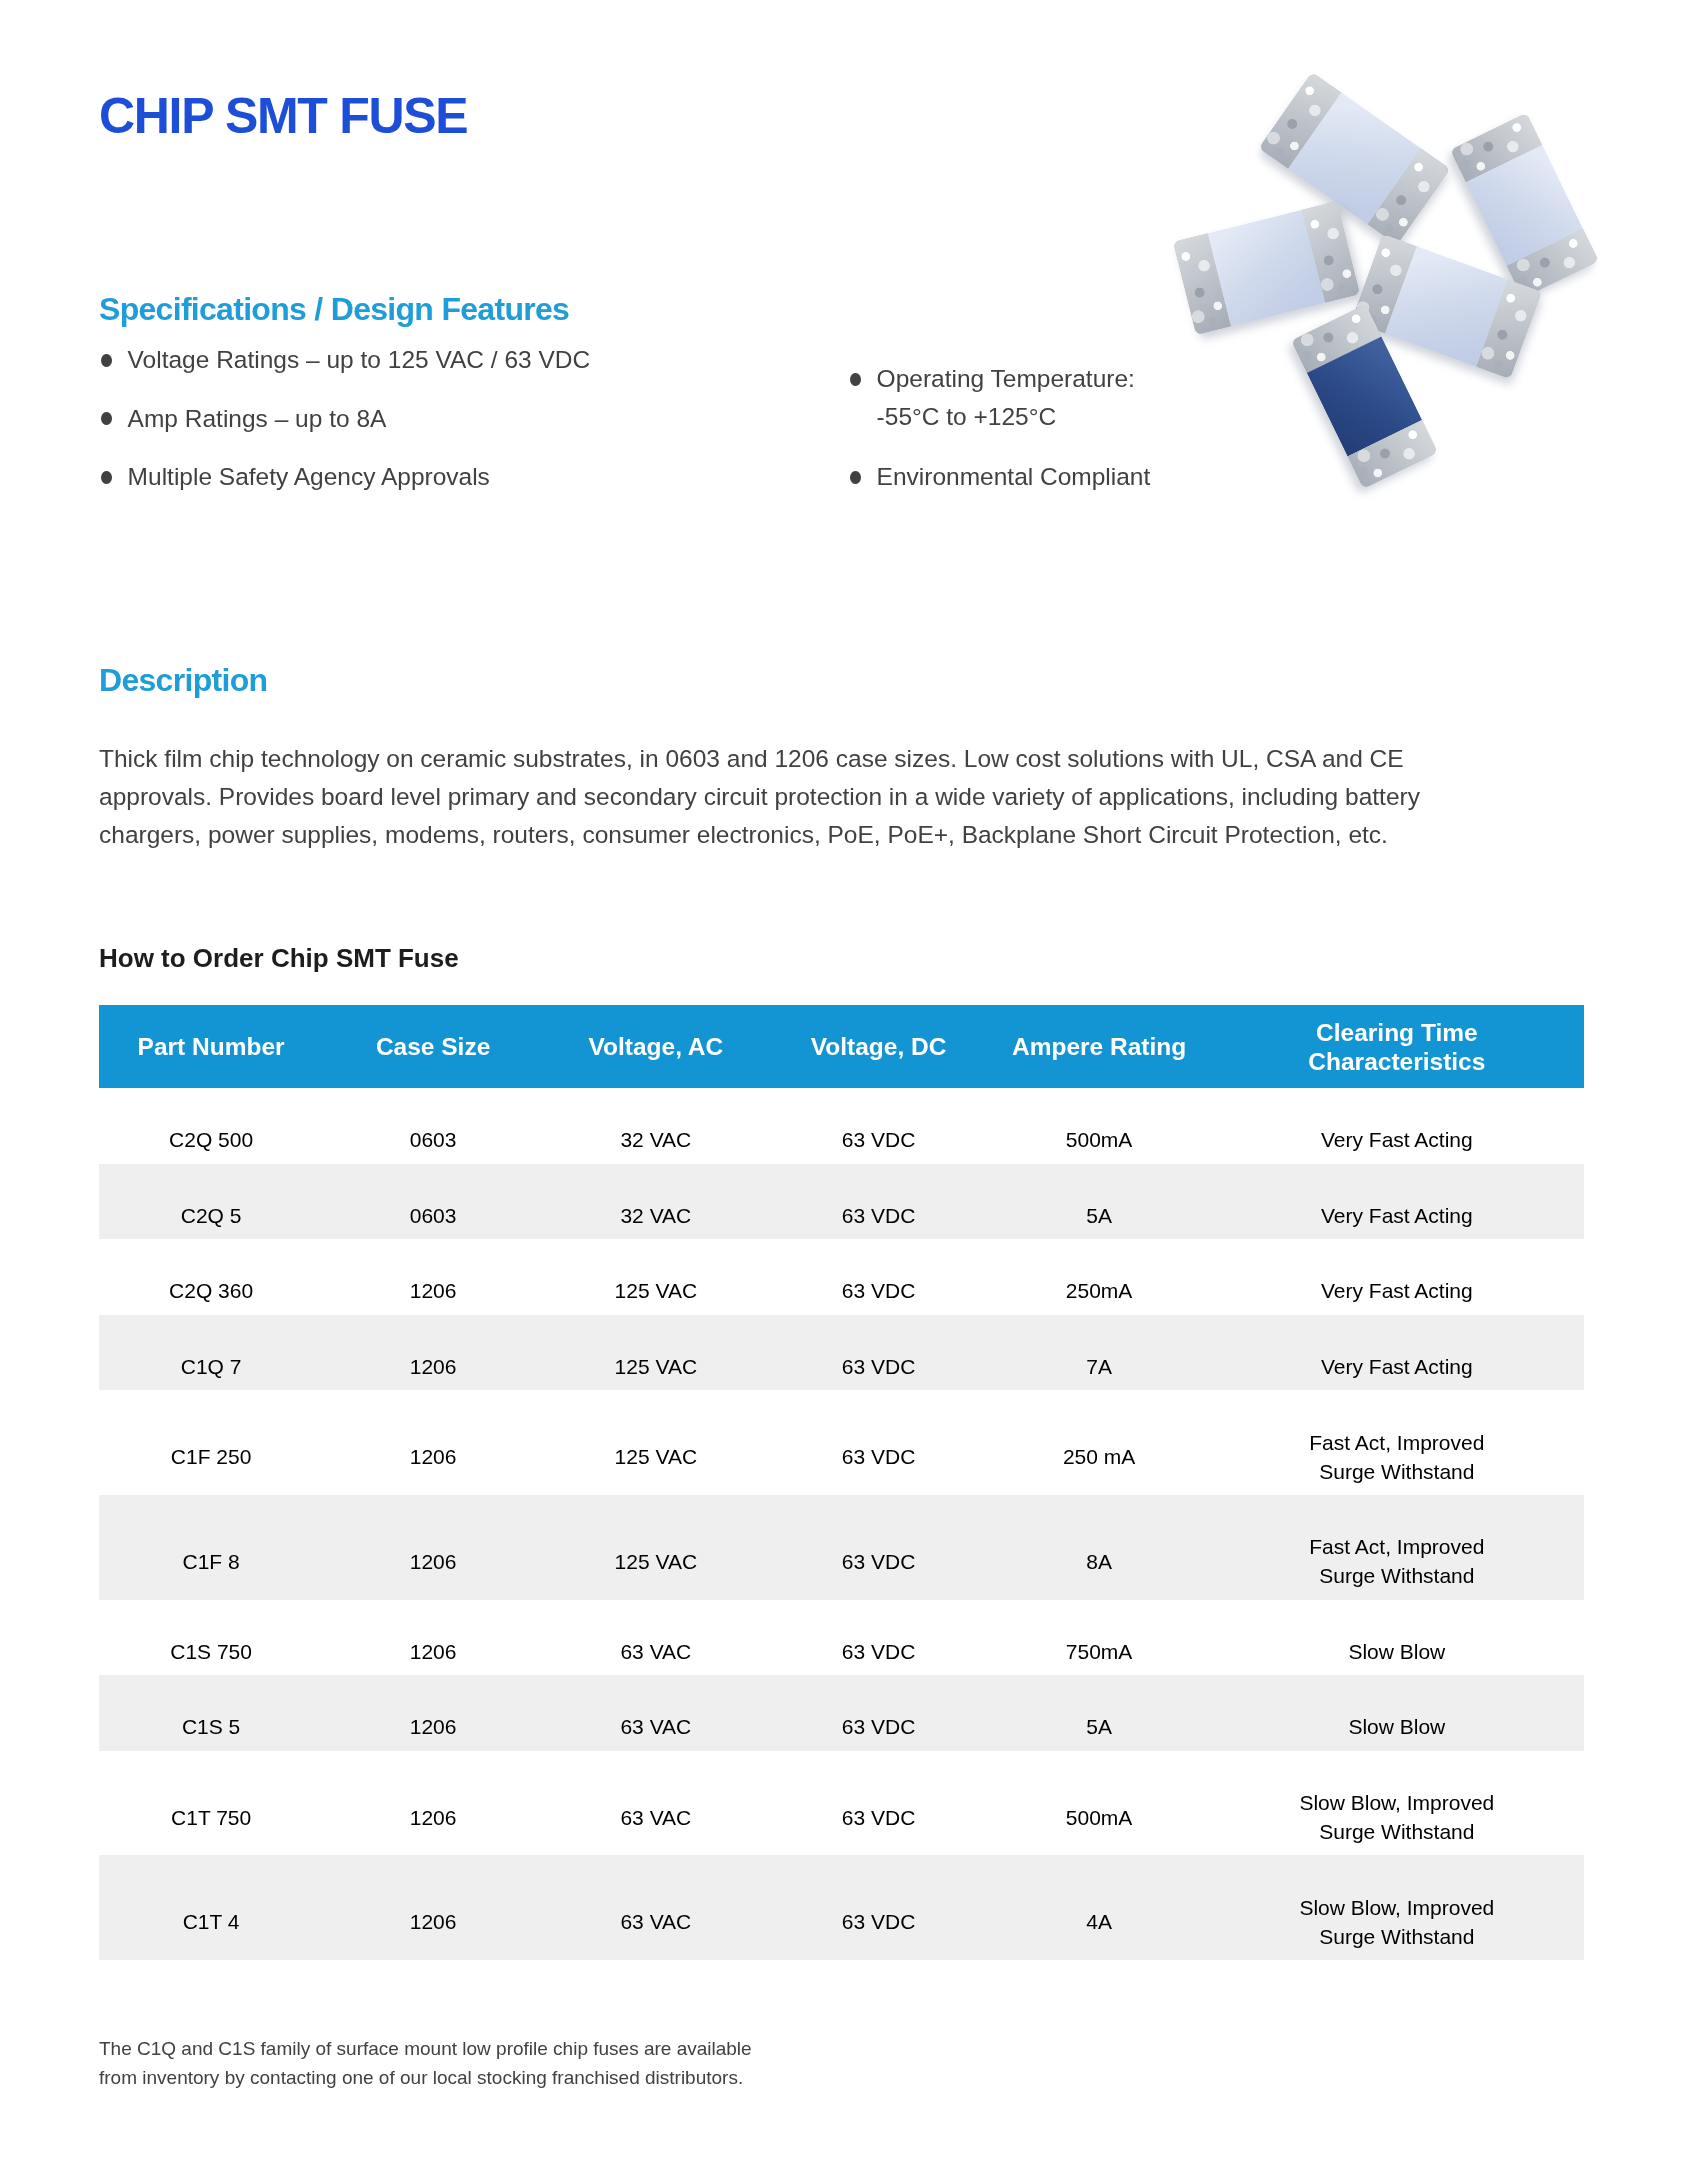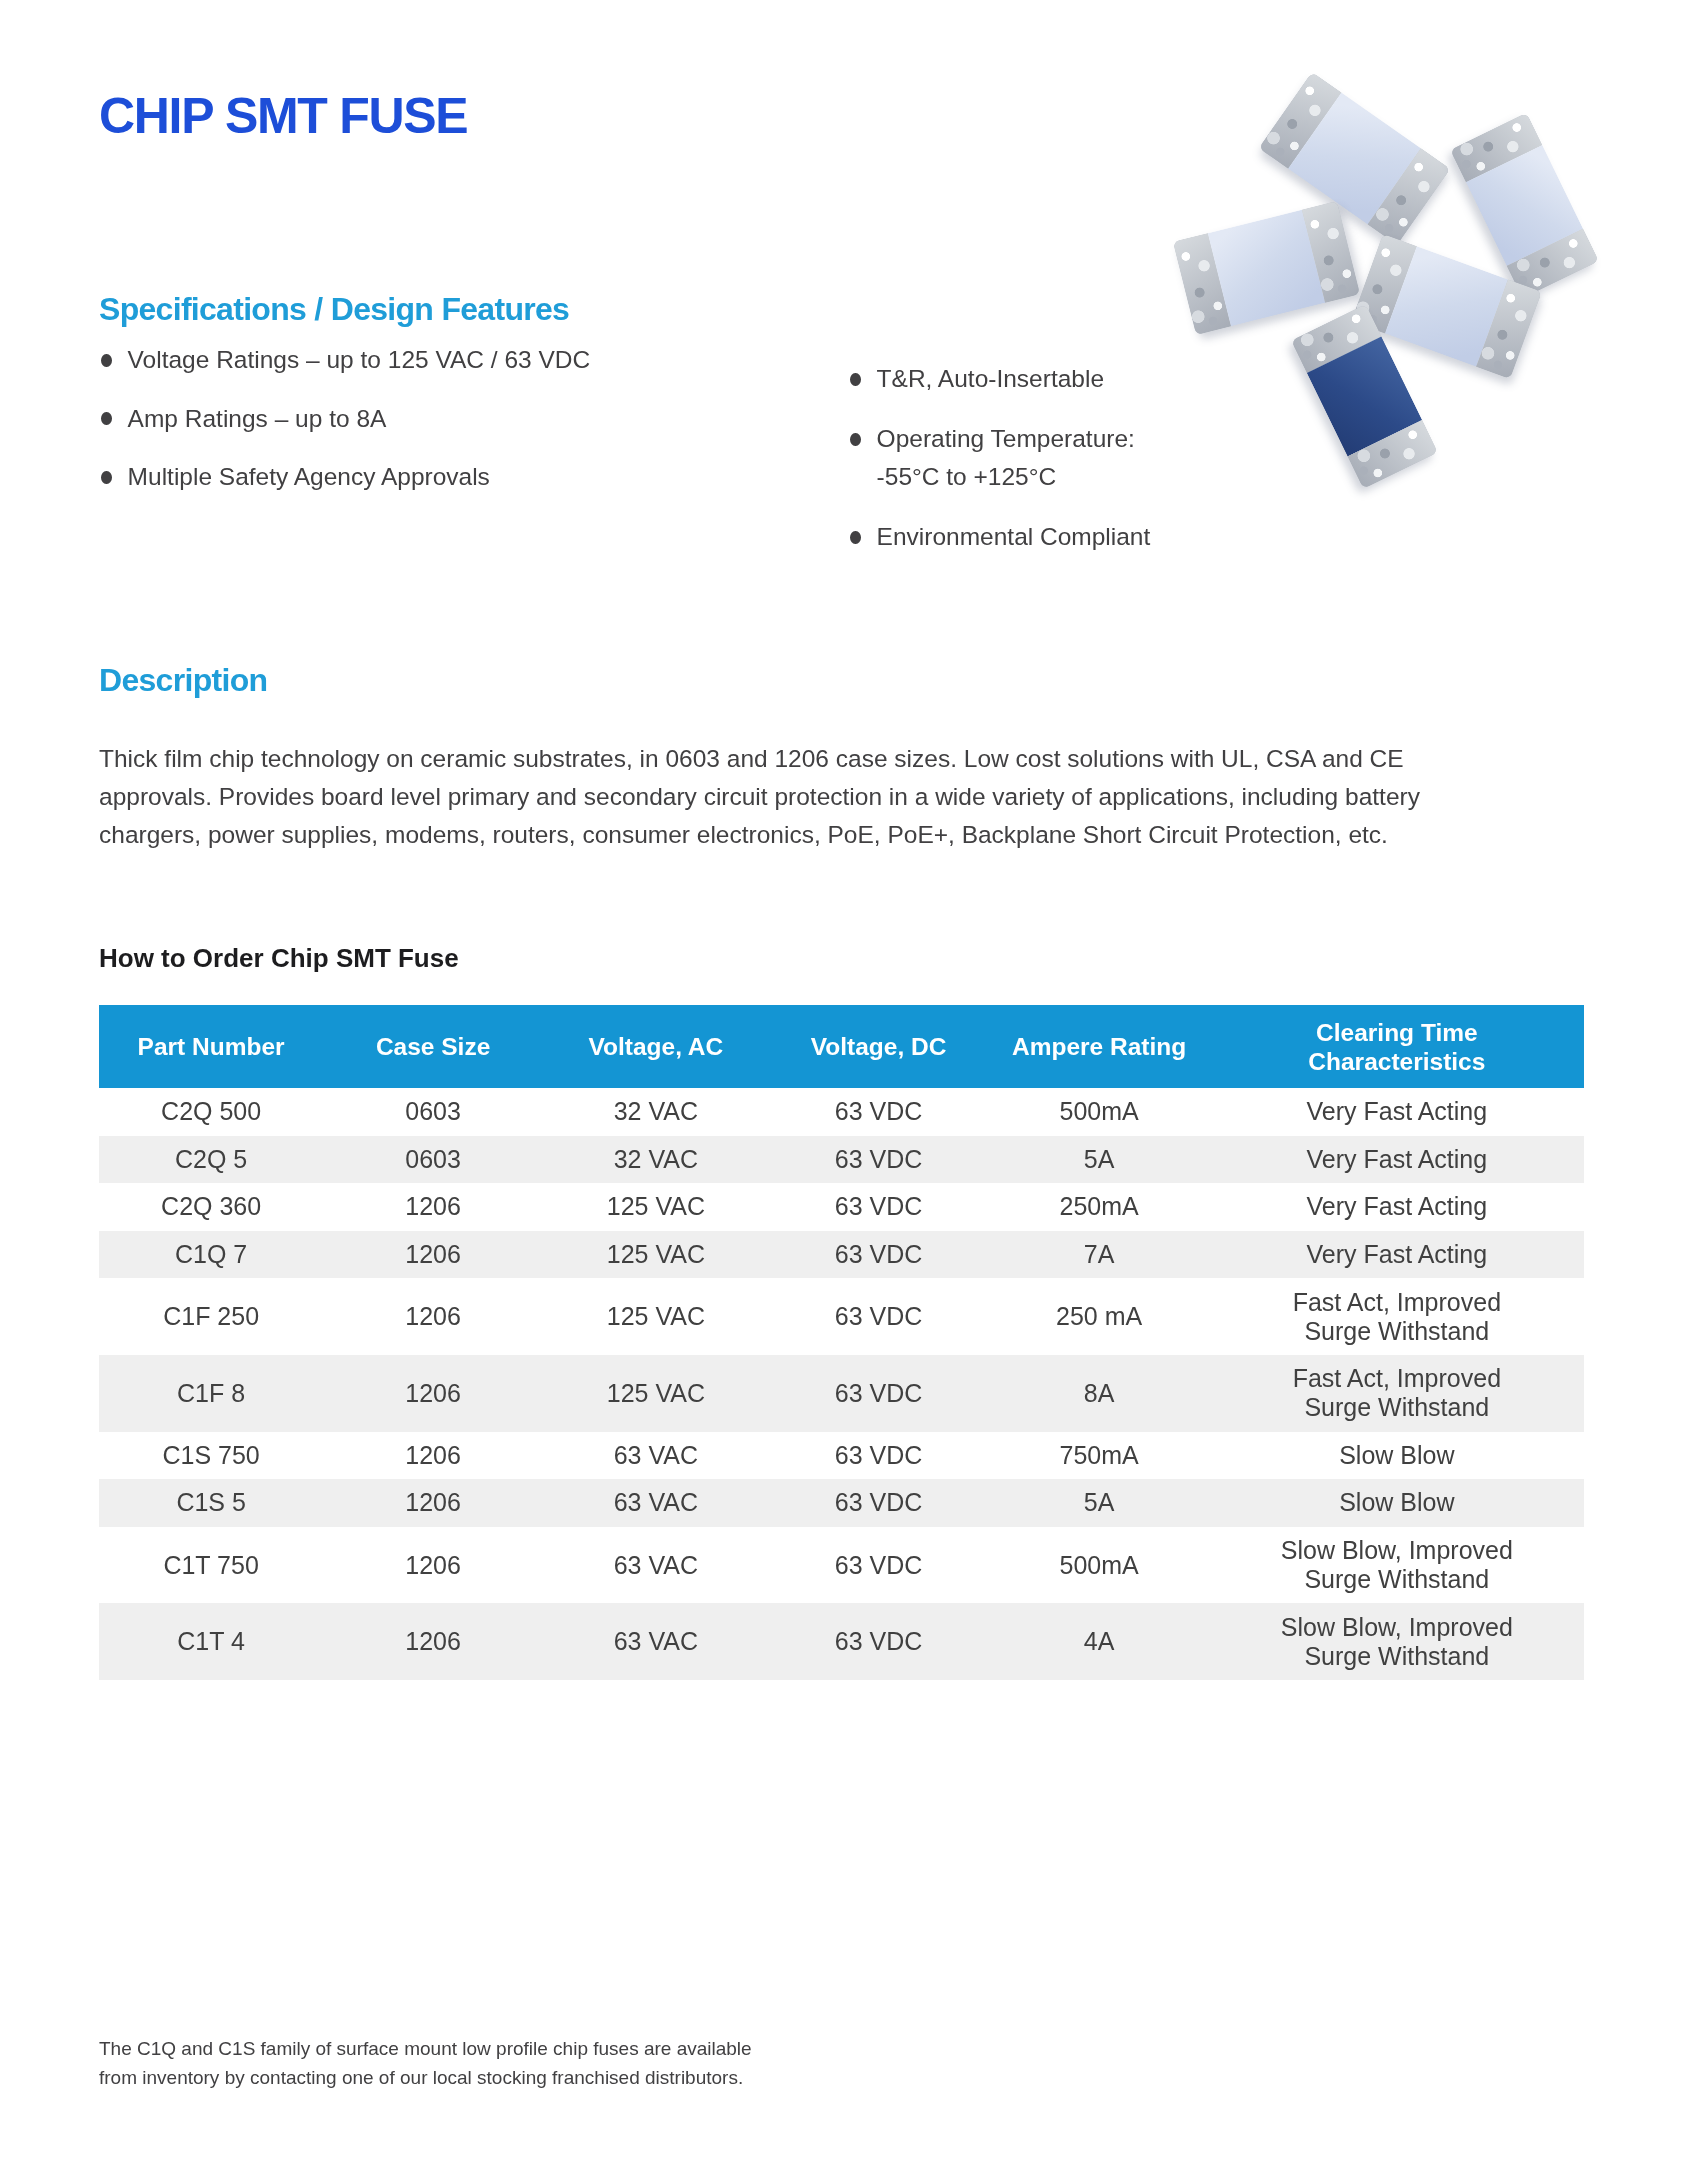--- a/index.html
+++ b/index.html
@@ -56,22 +56,22 @@
     display:flex; align-items:center; height:83px;
     background:#1495d3; color:#ffffff;
   }
   .t-header .th {
     font-size:24.5px; font-weight:bold; text-align:center; white-space:pre-line;
     line-height:29px;
   }
   .t-row { display:flex; align-items:center; background:#ffffff; }
   .t-row:nth-child(even) { background:#efefef; }
   .t-row .td {
-    font-size:25px; color:#404040; text-align:center; white-space:pre-line;
-    line-height:29px; padding:9.3px 0;
+    font-size:21px; color:#000000; text-align:center; white-space:pre-line;
+    line-height:29px; padding:9.3px 0;margin-top:28px;
   }
   .c0{width:15.1%} .c1{width:14.8%} .c2{width:15.2%} .c3{width:14.8%} .c4{width:14.9%} .c5{width:25.2%}
 
   
   .footer-note {
     position:absolute; left:99px; top:2034px;
     font-size:19px; line-height:29px; color:#414042; white-space:pre-line;
   }
 
   
@@ -149,24 +149,20 @@
       <li>
         <span class="dot"></span>
         <span class="bullet-text">Amp Ratings – up to 8A</span>
       </li>
       <li>
         <span class="dot"></span>
         <span class="bullet-text">Multiple Safety Agency Approvals</span>
       </li>
     </ul>
   <ul class="bullets bullets-right">
-      <li>
-        <span class="dot"></span>
-        <span class="bullet-text">T&amp;R, Auto-Insertable</span>
-      </li>
       <li>
         <span class="dot"></span>
         <span class="bullet-text">Operating Temperature:
 -55°C to +125°C</span>
       </li>
       <li>
         <span class="dot"></span>
         <span class="bullet-text">Environmental Compliant</span>
       </li>
     </ul>

